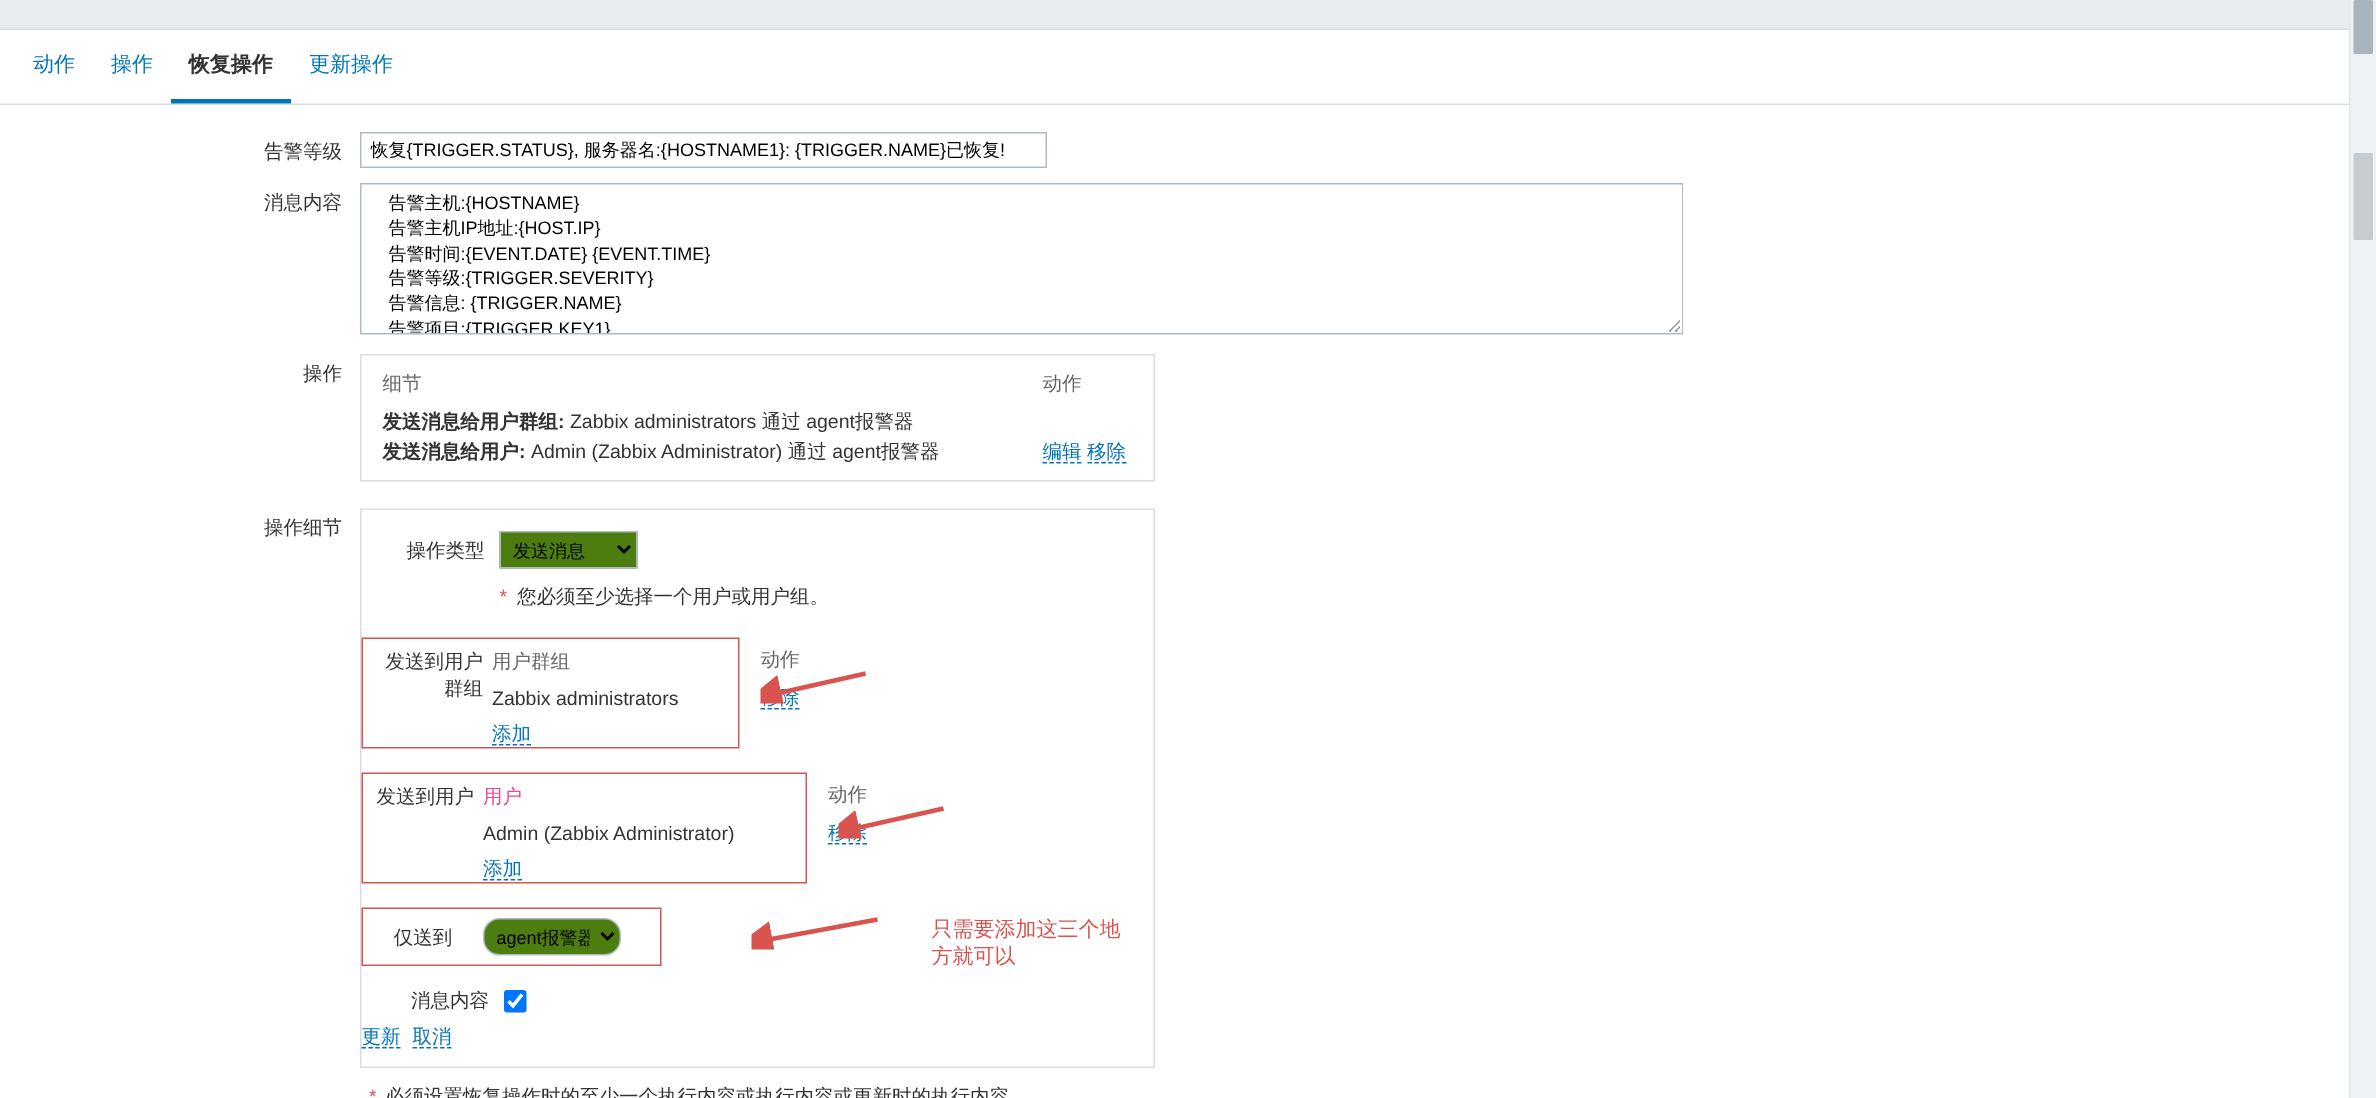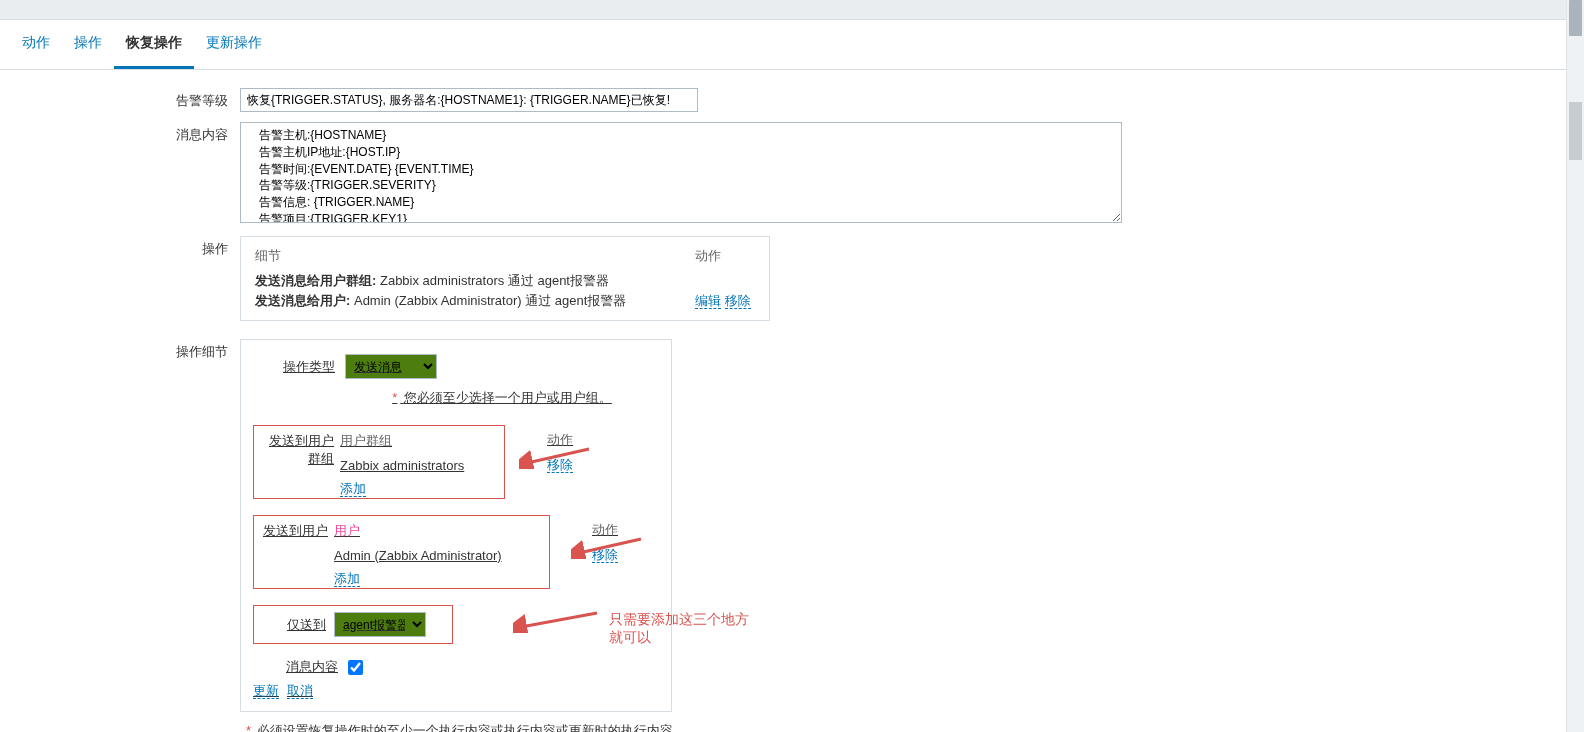--- a/index.html
+++ b/index.html
@@ -24,43 +24,43 @@
     .ops-box .ops-head .c1 { flex: 1; }
     .ops-box .ops-head .c2 { width: 60px; text-align: left; }
     .ops-line { display: flex; line-height: 1.5; }
     .ops-line .c1 { flex: 1; }
     .ops-line .c2 { width: 60px; }
     .bold { font-weight: bold; }
     .link-u { color: #0275b8; cursor: pointer; border-bottom: 1px dashed #0275b8; display: inline-block; line-height: 1.1; }
     
     .select-input { height: 25px; border: 1px solid #acbbc6; padding: 1px 4px; font-size: 12px; background: #4d7c0f; }
     .select-type { width: 92px; }
-    .select-only { width: 92px; }
-    
-    .detail-box { border: 1px solid #d6dde3; width: 432px; padding: 14px 12px 12px 12px; text-decoration: underline; }
+    .select-only { width: 92px; border-radius: 11px; }
+    
+    .detail-box { border: 1px solid #d6dde3; width: 530px; padding: 14px 12px 12px 0; }
     .red-ast { color: #d9534f; margin-right: 3px; }
     .hint { color: #333; }
     
     .arrow { position: absolute; pointer-events: none; }
     
     .annot { position: absolute; color: #d9534f; font-size: 14px; }
     
     .footnote { margin-left: 238px; margin-top: 6px; }
     .req-ast { color: #d9534f; margin-right: 2px; }
     
     .cb { width: 15px; height: 15px; }
     .inner-label { display:inline-block; width:92px; text-align:right; padding-right:10px; }
-    .grp-container { display:flex; width:506px;gap:28px; }
+    .grp-container { display:flex; width:506px; }
     .grp-left { border:1.5px solid #d9534f; width:252px; padding:6px 8px; display:flex; }
     .grp-left .gl-label { width:78px; text-align:right; padding-right:6px; }
     .grp-left .gl-body { flex:1; }
     .grp-right { flex:1; padding:6px 0 0 14px; }
     .grp-right .rh { color:#666; margin-bottom:8px; }
     .only-box { border:1.5px solid #d9534f; padding:6px 8px; display:flex; align-items:center; width:200px; }
-    .only-box .ol-label { width:78px; text-align:right; padding-right:8px; }
+    .only-box .ol-label { width:78px; text-align:center; padding-right:8px; }
     
     .msg-row { display:flex; align-items:center; margin-bottom:8px; }
     .msg-row .ml { width:95px; text-align:right; padding-right:10px; }
     
     .upd-row { display:flex; gap:8px; }
     
     .scroll-ind { position:absolute; right:0; top:0; width:18px; background:#eef2f5; border-left:1px solid #dfe5e9; }
     .scroll-ind .thumb { position:absolute; left:2px; width:13px; background:#c5ccd2; border-radius:1px; }
   </style>
 </head>
@@ -123,21 +123,21 @@
     <div class="label-col">操作细节</div>
     <div class="field-col">
       <div class="detail-box">
 
         <div style="display:flex;align-items:center;margin-bottom:10px;">
           <div class="inner-label">操作类型</div>
           <select class="select-input select-type">
             <option>发送消息</option>
           </select>
         </div>
-        <div style="margin-left:92px;margin-bottom:18px;text-align:center;">
+        <div style="margin-left:92px;margin-bottom:18px;">
           <span class="red-ast">*</span>
           <span class="hint">您必须至少选择一个用户或用户组。</span>
         </div>
 
         <div class="grp-container" style="position:relative;margin-bottom:16px;">
           <div class="grp-left" style="height:74px;">
             <div class="gl-label">发送到用户群组</div>
             <div class="gl-body">
               <div style="color:#666;margin-bottom:8px;">用户群组</div>
               <div style="margin-bottom:8px;">Zabbix administrators</div>
@@ -189,21 +189,21 @@
             </select>
           </div>
           <svg class="arrow" style="left:260px;top:2px;" width="88" height="26">
             <defs>
                 <marker id="ah3" markerWidth="8" markerHeight="8" refX="2" refY="4" orient="auto">
                   <polygon points="0 0, 8 4, 0 8" fill="#d9534f"></polygon>
                 </marker>
               </defs>
             <line x1="84" y1="6" x2="8" y2="20" stroke="#d9534f" stroke-width="3" marker-end="url(#ah3)"></line>
           </svg>
-          <div class="annot" style="left:356px;top:6px;">只需要添加这三个地方就可以</div>
+          <div class="annot" style="left:380px;top:6px;">只需要添加这三个地方就可以</div>
         </div>
 
         <div class="msg-row">
           <div class="ml">消息内容</div>
           <input type="checkbox" class="cb" checked="" style="">
         </div>
 
         <div class="upd-row">
           <span class="link-u">更新</span>
           <span class="link-u">取消</span>

